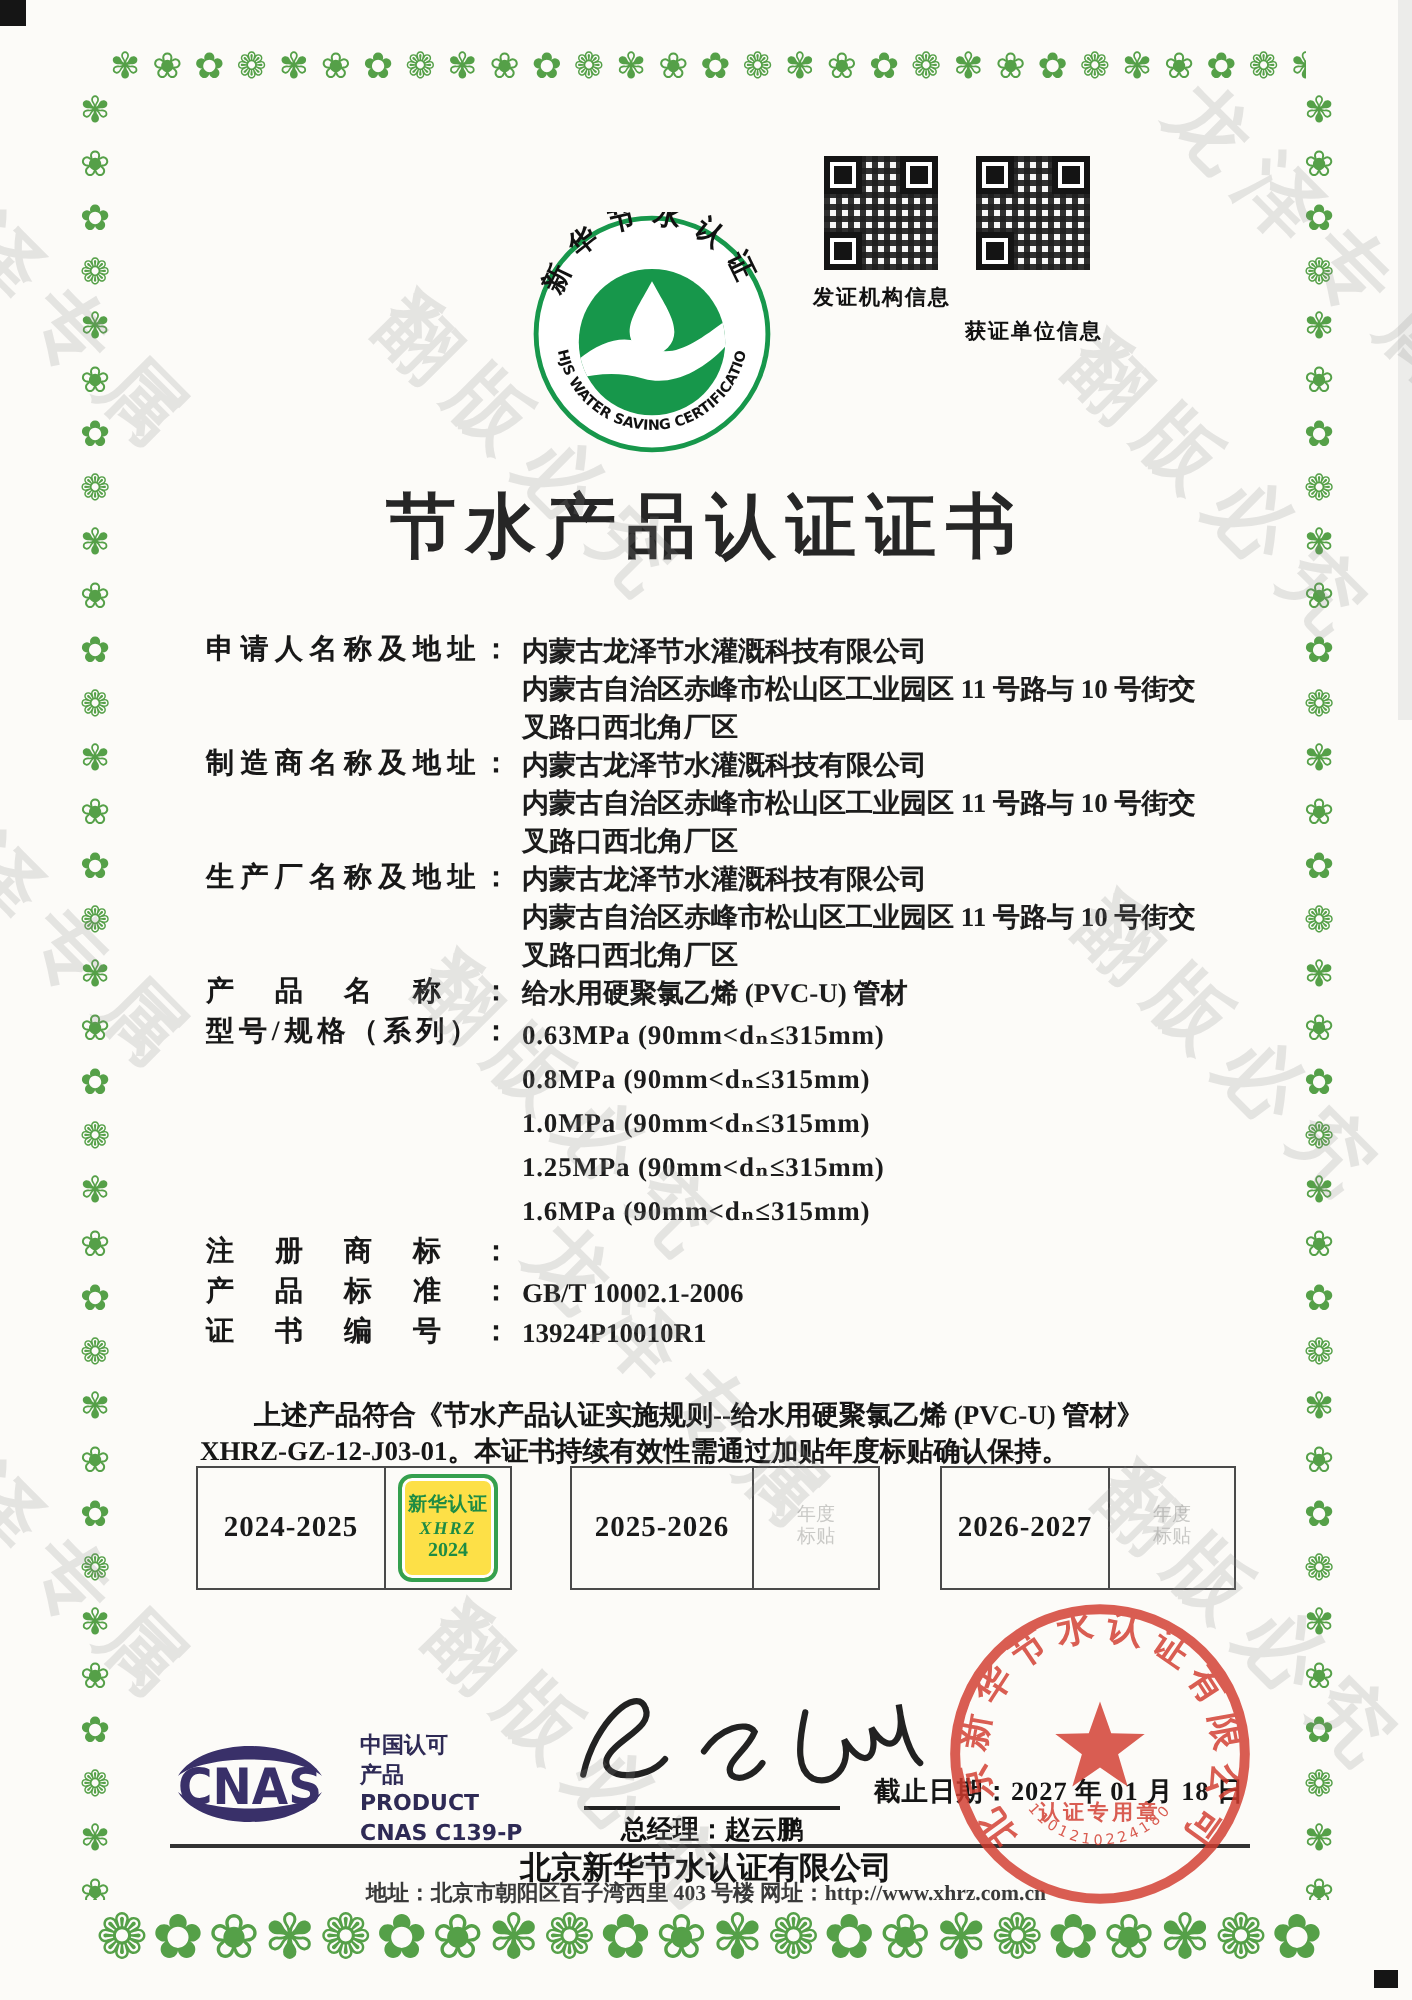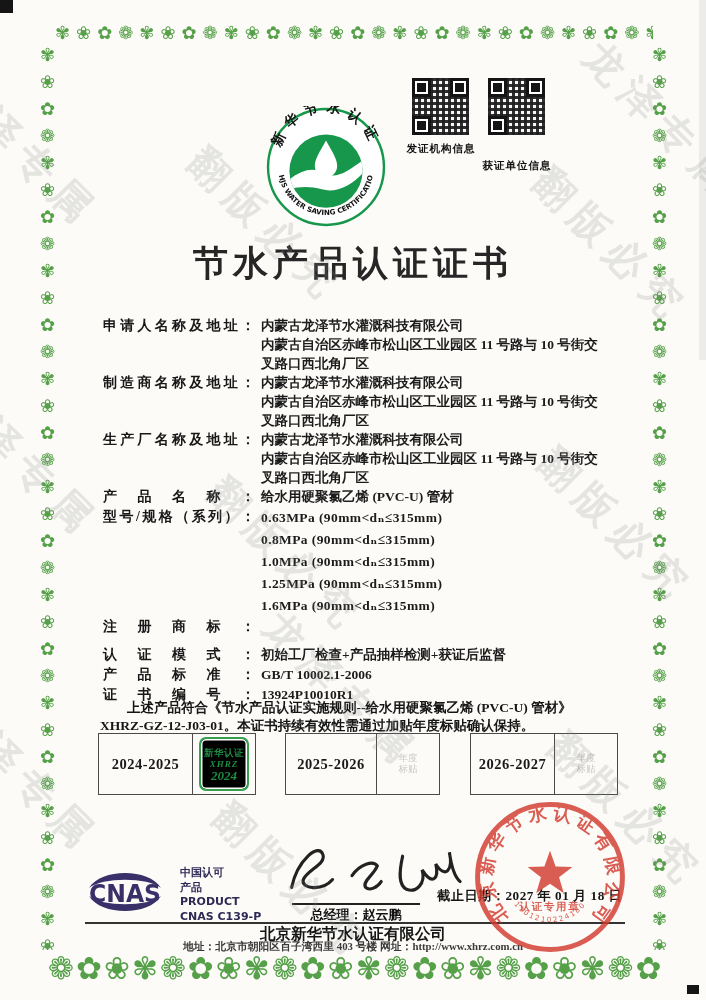--- a/index.html
+++ b/index.html
@@ -55,25 +55,25 @@
   .statement{left:100px;top:699px;width:532px;font-size:13.5px;font-weight:700;line-height:17.5px;color:#161616;}
   .statement .l1{text-indent:27px;white-space:nowrap;}
   .statement .l2{white-space:nowrap;}
 
   
   .vbox{position:absolute;top:733px;height:60px;border:1.3px solid #4a4a4a;display:flex;background:transparent;}
   .vb1{left:98px;width:156px;}  .vb2{left:285px;width:153px;}  .vb3{left:470px;width:146px;}
   .vperiod{flex:1;display:flex;align-items:center;justify-content:center;
       font-size:14.5px;font-weight:700;letter-spacing:.5px;color:#1a1a1a;text-align:right;}
   .vcell{width:62px;border-left:1.3px solid #4a4a4a;display:flex;align-items:center;justify-content:center;}
-  .sticker{width:46px;height:50px;border:2px solid #35a04f;border-radius:7px;background:#000000;
+  .sticker{width:46px;height:50px;border:2px solid #35a04f;border-radius:7px;background:#fde047;
       box-shadow:inset 0 0 0 1.5px #fff;display:flex;flex-direction:column;align-items:center;justify-content:center;}
   .stk1{font-size:9.5px;font-weight:700;color:#1e8c44;letter-spacing:.5px;line-height:12px;}
   .stk2{font-size:9px;font-style:italic;font-weight:700;color:#1e8c44;letter-spacing:1px;line-height:11px;}
-  .stk3{font-size:13px;font-style:italic;font-weight:800;color:#1e8c44;line-height:12px;}
+  .stk3{font-size:10px;font-weight:800;color:#1e8c44;line-height:12px;}
   .vph{font-size:9.5px;color:#c9c9c6;width:24px;text-align:center;line-height:11px;}
 
   
   .cnas-lines{left:180px;top:866px;font-family:"DejaVu Sans",sans-serif;font-weight:700;
       font-size:11px;line-height:14.5px;color:#2e2a55;}
   .sig-rule{left:292px;top:903px;width:128px;height:1.5px;background:#222;}
   .sig-title{left:288px;top:906px;width:136px;text-align:center;font-size:13px;font-weight:700;color:#111;}
   .long-rule{left:85px;top:922px;width:540px;height:1.5px;background:#333;}
   .dates{left:437px;top:886px;font-size:13.2px;font-weight:700;line-height:19px;letter-spacing:.5px;color:#151515;z-index:4;}
   .footer-company{left:0;top:924px;width:706px;text-align:center;font-size:15.5px;font-weight:800;color:#141414;}
@@ -187,26 +187,20 @@
         <div class="fline">1.25MPa (90mm&lt;dₙ≤315mm)</div>
         <div class="fline">1.6MPa (90mm&lt;dₙ≤315mm)</div>
       </div>
     </div>
     <div class="frow single">
       <div class="flabel">注册商标：</div>
       <div class="fvals">
         <div class="fline"></div>
       </div>
     </div>
-    <div class="frow single gap8">
-      <div class="flabel">认证模式：</div>
-      <div class="fvals">
-        <div class="fline">初始工厂检查+产品抽样检测+获证后监督</div>
-      </div>
-    </div>
     <div class="frow single">
       <div class="flabel">产品标准：</div>
       <div class="fvals">
         <div class="fline">GB/T 10002.1-2006</div>
       </div>
     </div>
     <div class="frow single">
       <div class="flabel">证书编号：</div>
       <div class="fvals">
         <div class="fline">13924P10010R1</div>

